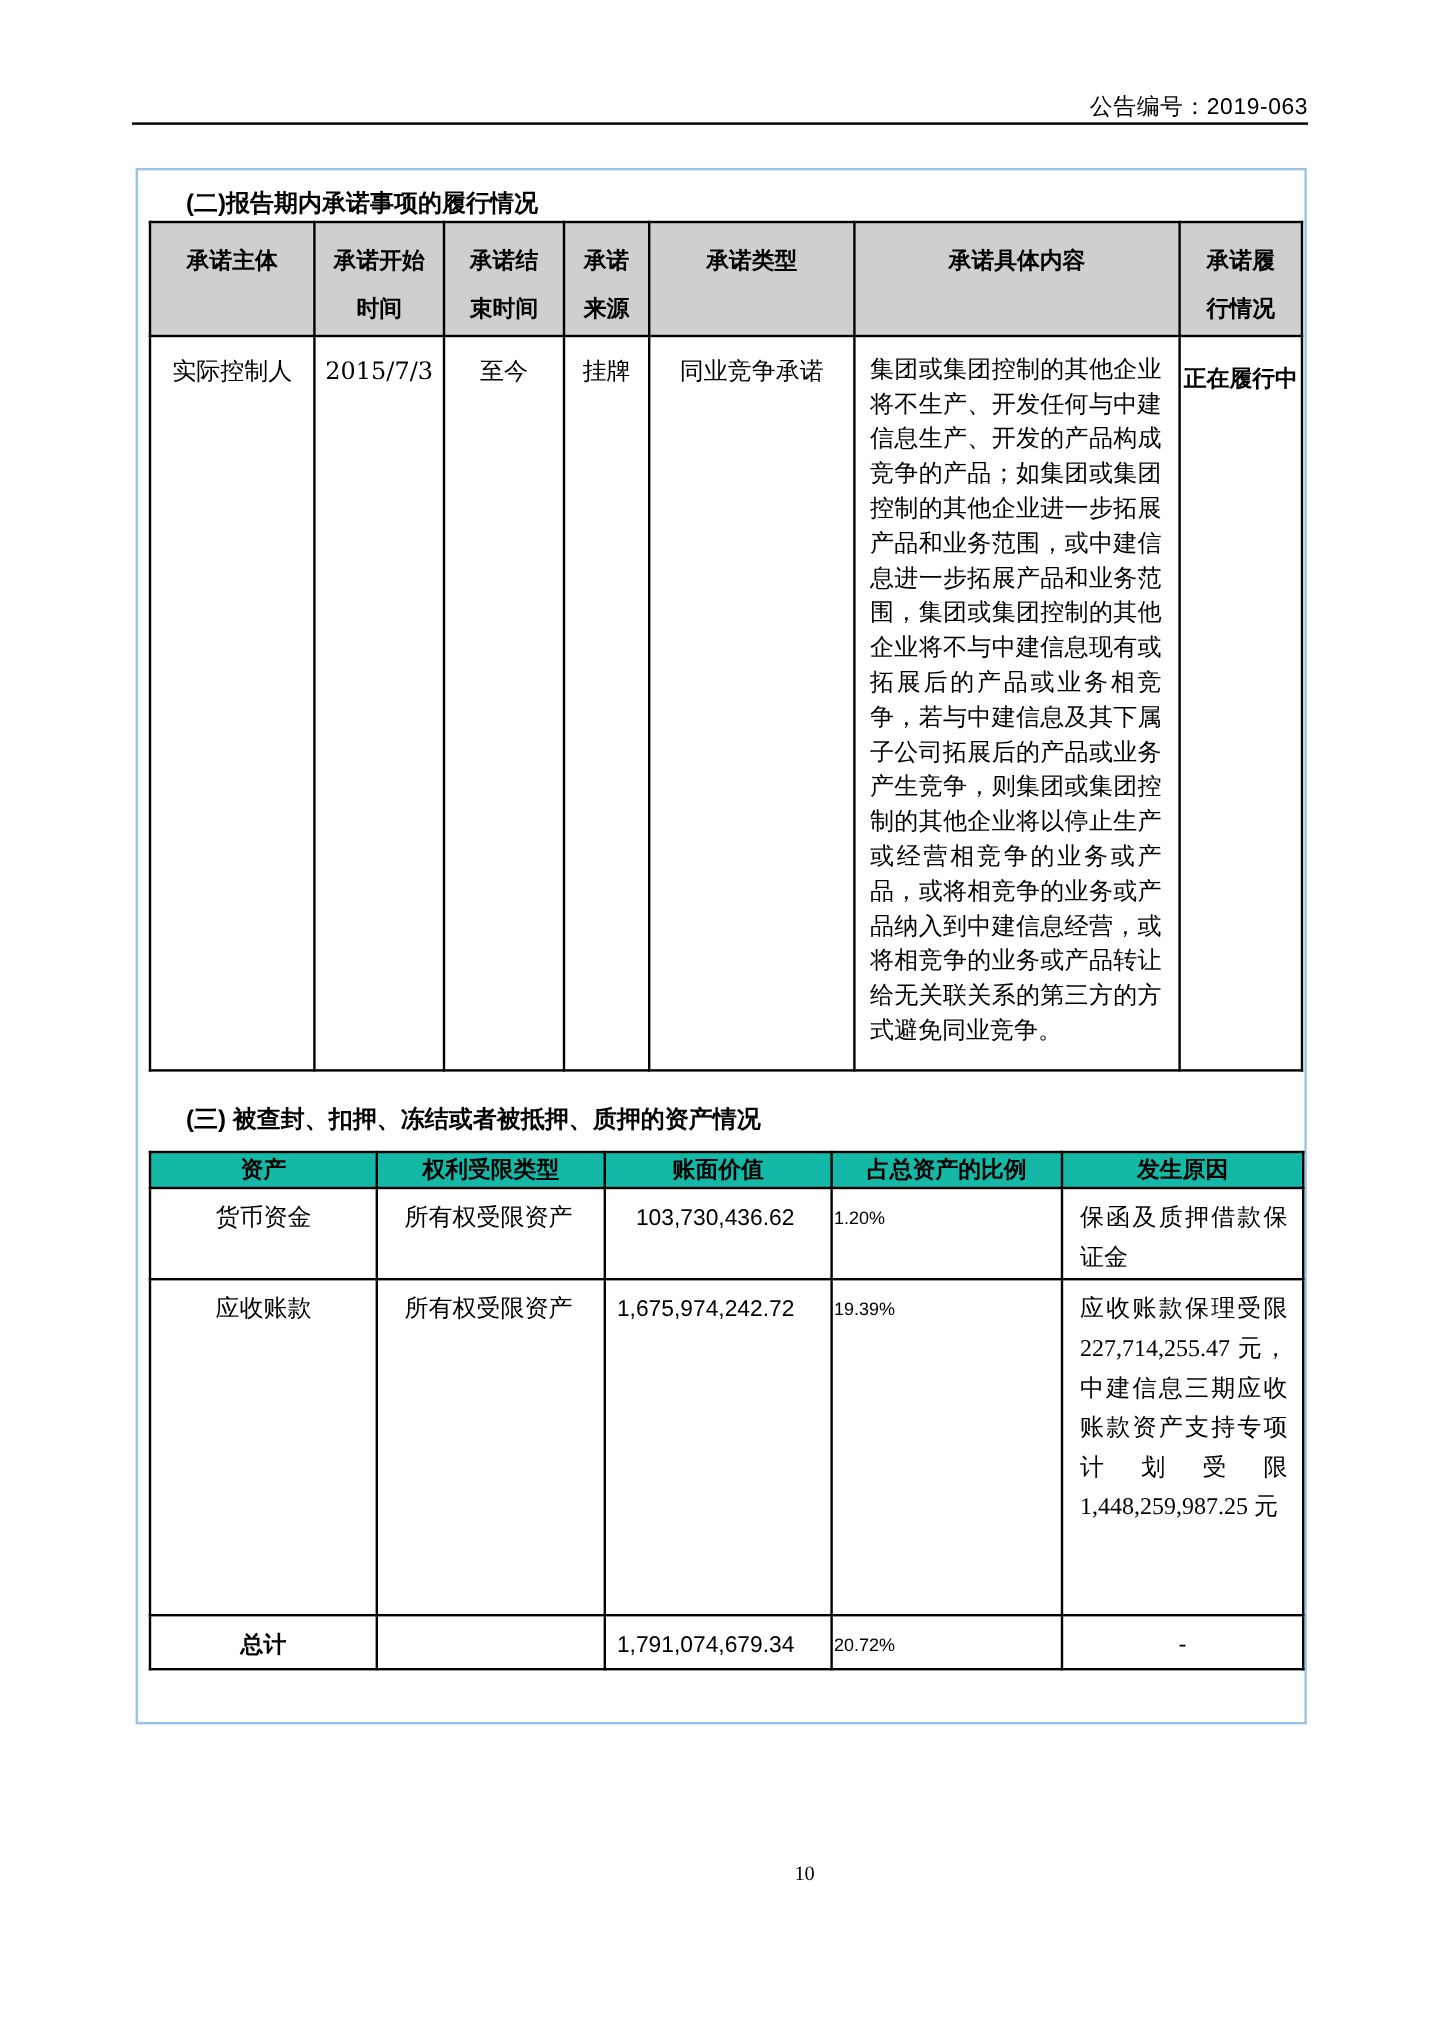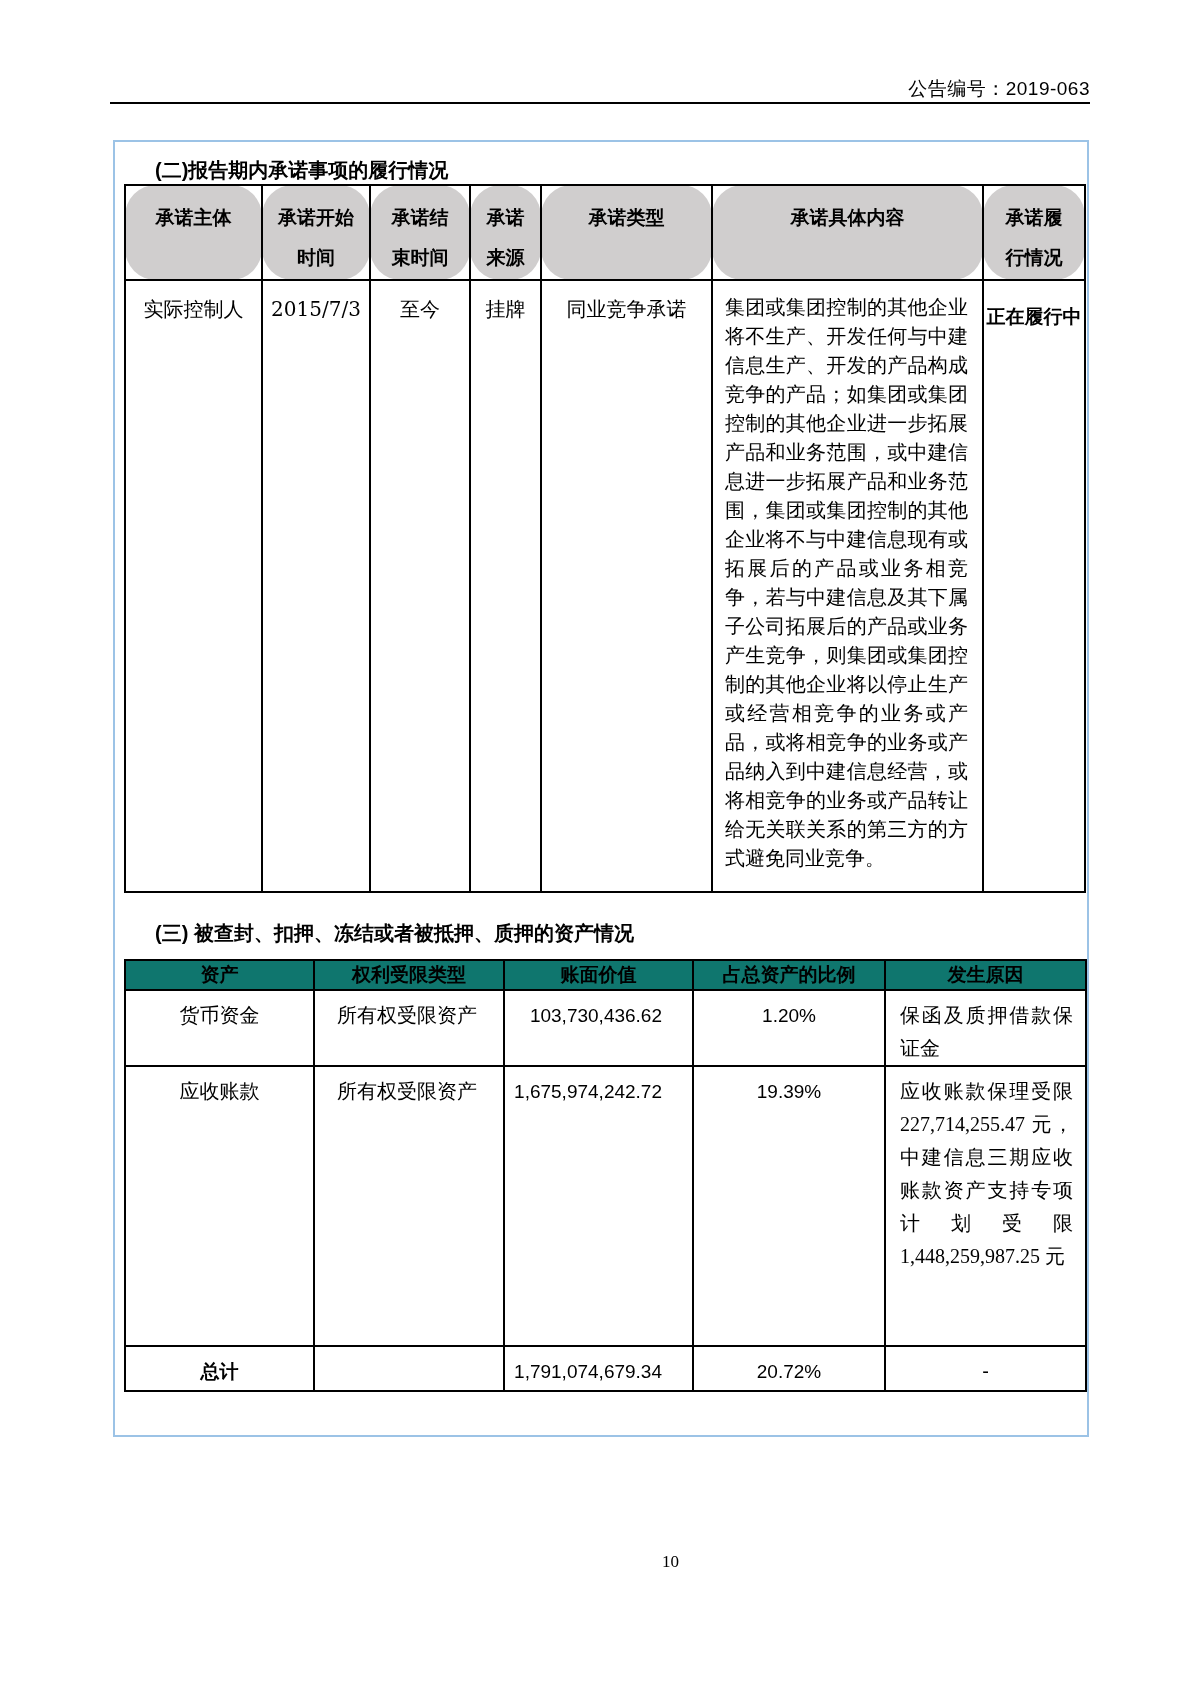--- a/index.html
+++ b/index.html
@@ -57,21 +57,20 @@
   .t1 th {
     background: #d0cece;
     font-family: "Liberation Sans", sans-serif;
     font-weight: bold;
     font-size: 19px;
     text-align: center;
     vertical-align: top;
     padding-top: 12px;
     line-height: 40px;
     white-space: pre-line;
-    border-radius: 31px;
   }
   .t1 .hrow { height: 86px; }
   .t1 .drow { height: 612px; }
   .t1 td {
     font-size: 20px;
     vertical-align: top;
     text-align: center;
     padding-top: 14px;
     line-height: 29px;
   }
@@ -84,39 +83,39 @@
   .t1 td.status-cell {
     font-family: "Liberation Sans", sans-serif;
     font-weight: bold;
     line-height: 43px;
     font-size: 19px;
   }
 
   
   .t2 { width: 961px; margin-top: 12px; }
   .t2 th {
-    background: #0f766e;
+    background: #14b8a6;
     font-family: Liberation Sans, sans-serif;
     font-weight: bold;
     font-size: 19px;
     text-align: center;
     vertical-align: middle;
     height: 26px;
   }
   .t2 td {
     font-size: 20px;
     vertical-align: top;
     padding-top: 8px;
     line-height: 33px;
     font-family: Liberation Serif, serif;
   }
   .t2 .asset { text-align: center; }
   .t2 .rtype { text-align: left; padding-left: 22px; }
   .t2 .num   { font-family: "Liberation Sans", sans-serif; font-size: 19px; text-align: right; padding-right: 30px; }
-  .t2 .pct   { font-family: "Liberation Sans", sans-serif; font-size: 19px; text-align: center; }
+  .t2 .pct   { font-family: "Liberation Sans", sans-serif; font-size: 15px; text-align: left; }
   .t2 .cause {
     text-align: justify;
     text-justify: inter-character;
     padding: 8px 12px 0 14px;
   }
   .t2 .r1 { height: 74px; }
   .t2 .r2 { height: 42px; }
   .t2 .r3 { height: 280px; }
   .t2 .r4 { height: 45px; }
   .t2 .total-label {

